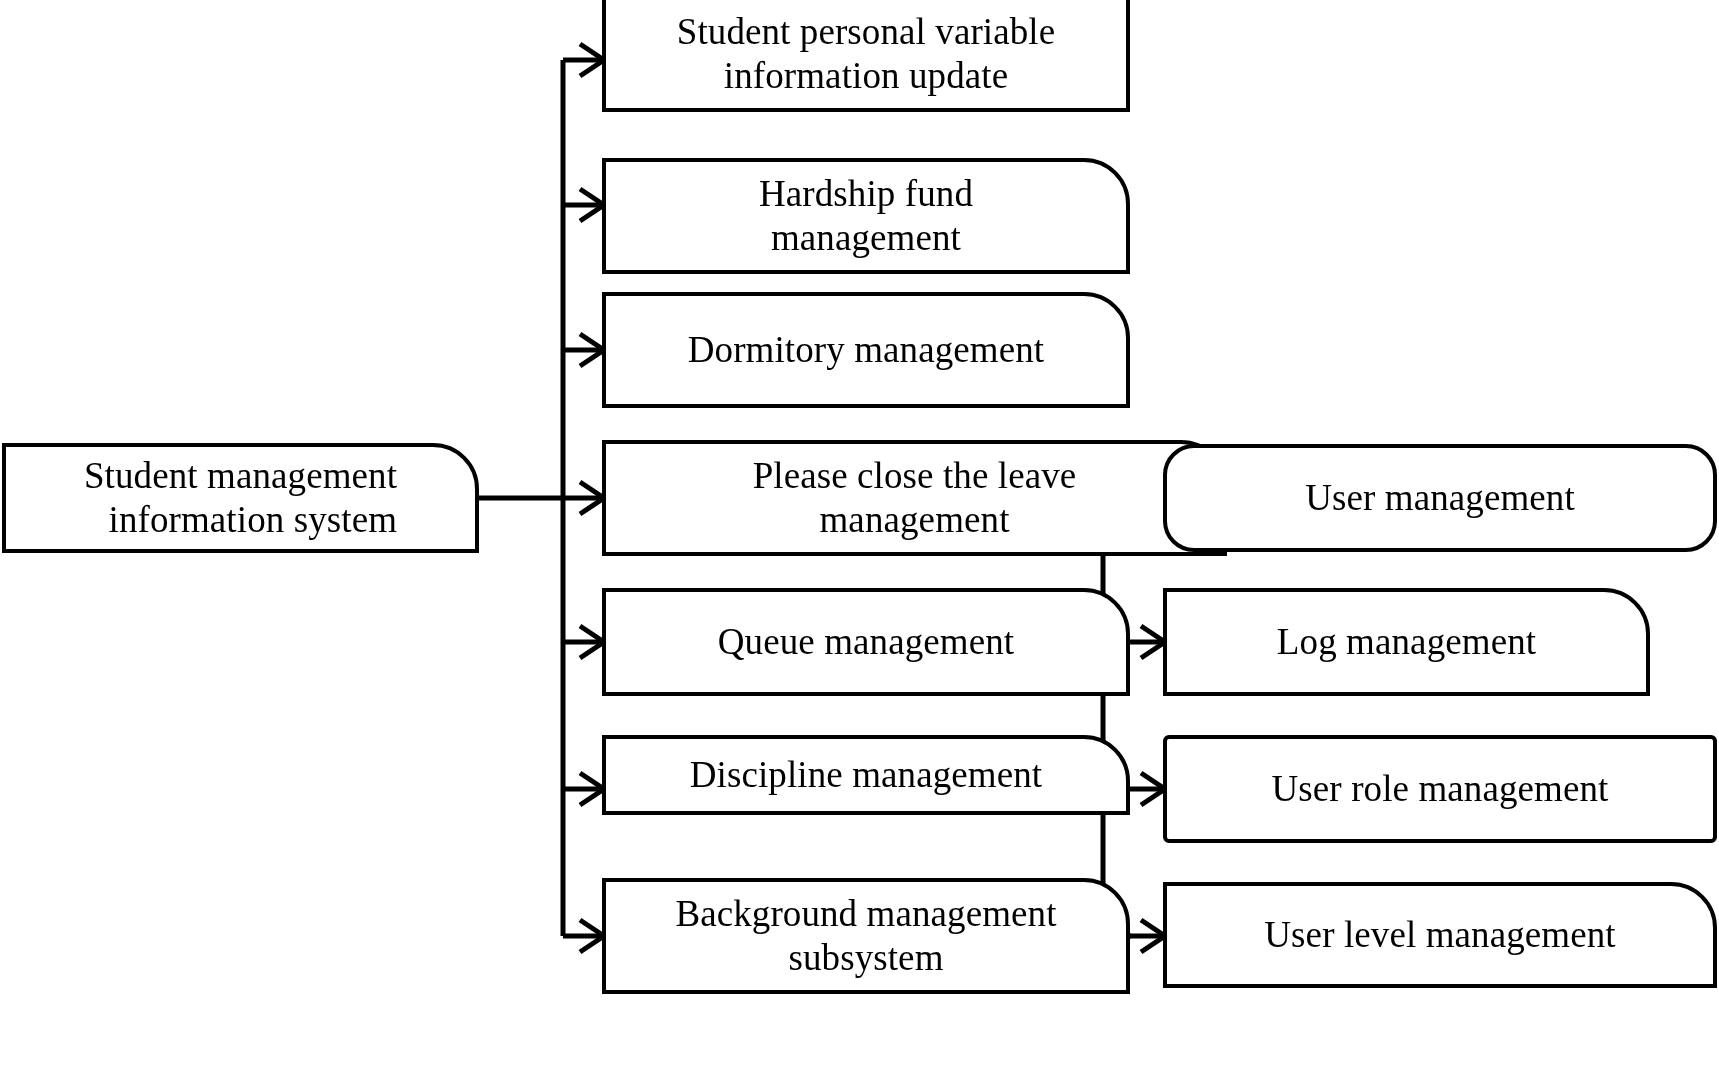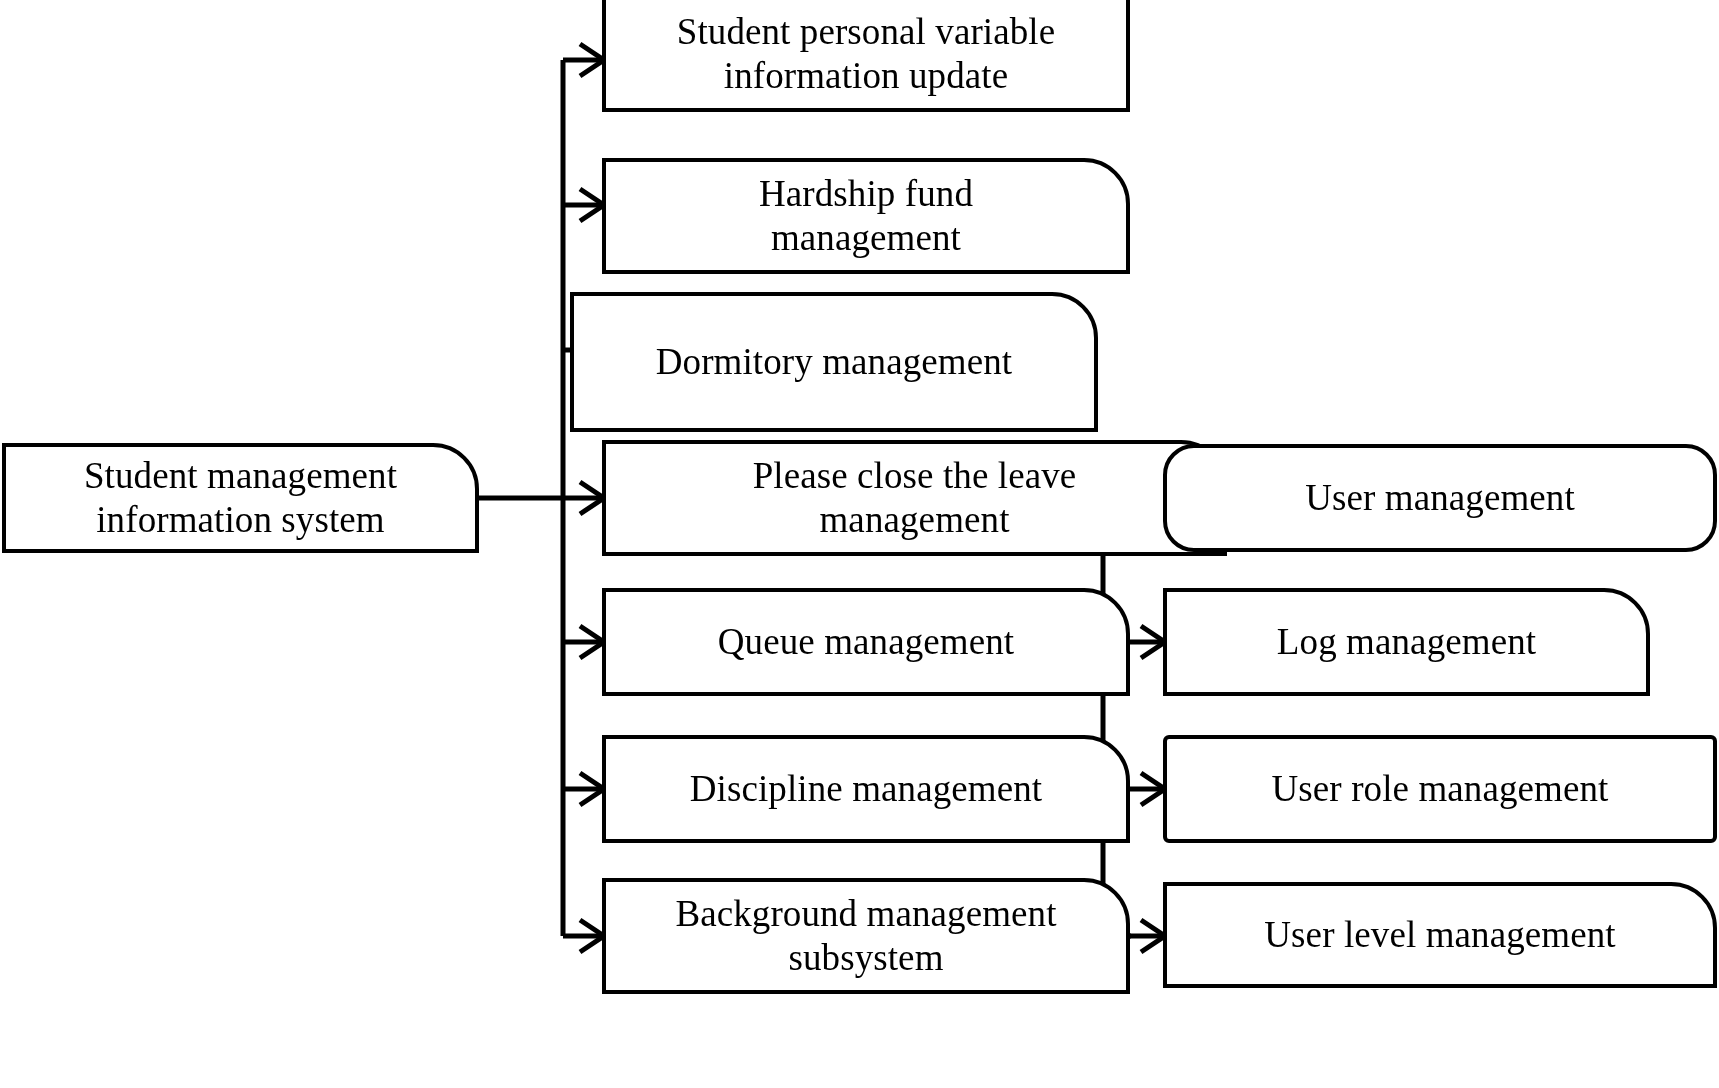--- a/index.html
+++ b/index.html
@@ -88,49 +88,49 @@
       <path d="M 580 773 L 604 789 L 580 805"></path>
       <path d="M 580 920 L 604 936 L 580 952"></path>
 
       <path d="M 1141 482 L 1165 498 L 1141 514"></path>
       <path d="M 1141 626 L 1165 642 L 1141 658"></path>
       <path d="M 1141 773 L 1165 789 L 1141 805"></path>
       <path d="M 1141 920 L 1165 936 L 1141 952"></path>
     </g>
   </svg>
 
-  <div class="node" style="left:2px; top:443px; width:477px; height:110px;">
+  <div class="node" style="left:2px; top:443px; width:477px; height:110px;text-align:right;">
     <span class="label">Student management
 information system</span>
   </div>
 
   <div class="node clipped-top" style="left:602px; top:-4px; width:528px; height:116px;">
     <span class="label">Student personal variable
 information update</span>
   </div>
 
   <div class="node" style="left:602px; top:146px; width:528px; height:116px;margin-top:12px;">
     <span class="label">Hardship fund
 management</span>
   </div>
 
-  <div class="node" style="left:570px; top:292px; width:528px; height:140px;text-align:right;">
+  <div class="node" style="left:602px; top:292px; width:528px; height:116px;text-align:right;">
     <span class="label">Dormitory management</span>
   </div>
 
   <div class="node" style="left:602px; top:440px; width:625px; height:116px;">
     <span class="label">Please close the leave
 management</span>
   </div>
 
   <div class="node" style="left:602px; top:588px; width:528px; height:108px;">
     <span class="label">Queue management</span>
   </div>
 
-  <div class="node" style="left:602px; top:735px; width:528px; height:108px;text-align:center;">
+  <div class="node" style="left:602px; top:735px; width:528px; height:80px;text-align:center;">
     <span class="label">Discipline management</span>
   </div>
 
   <div class="node" style="left:602px; top:878px; width:528px; height:116px;">
     <span class="label">Background management
 subsystem</span>
   </div>
 
   <div class="node" style="left:1163px; top:444px; width:554px; height:108px;border-radius:31px;">
     <span class="label">User management</span>

